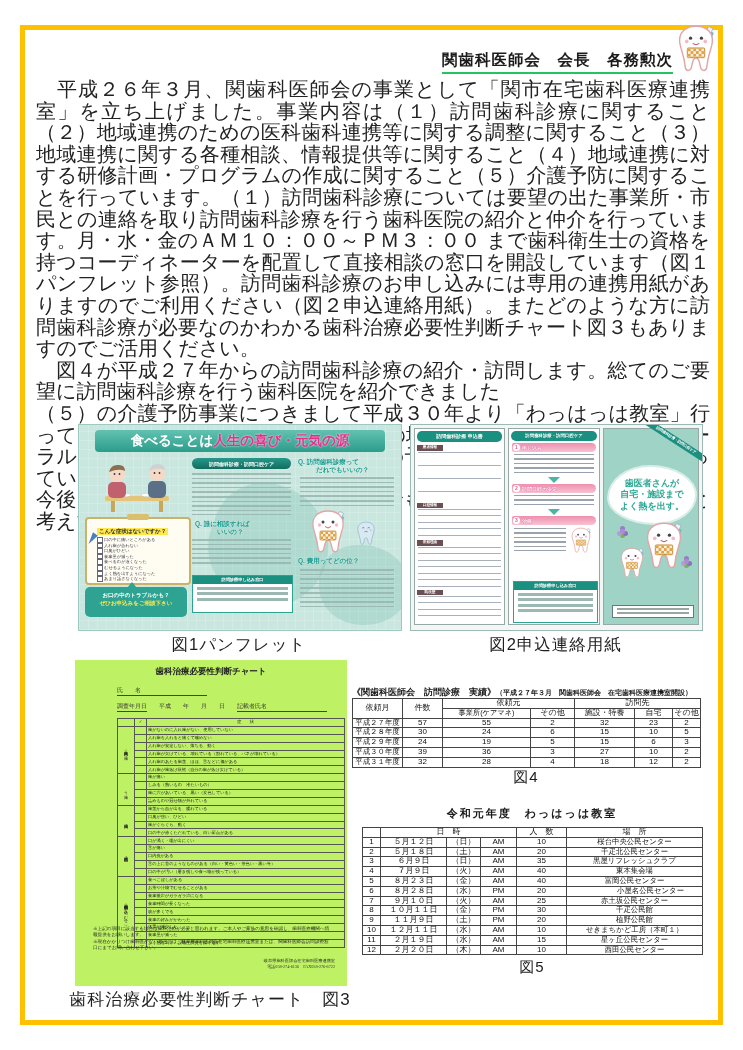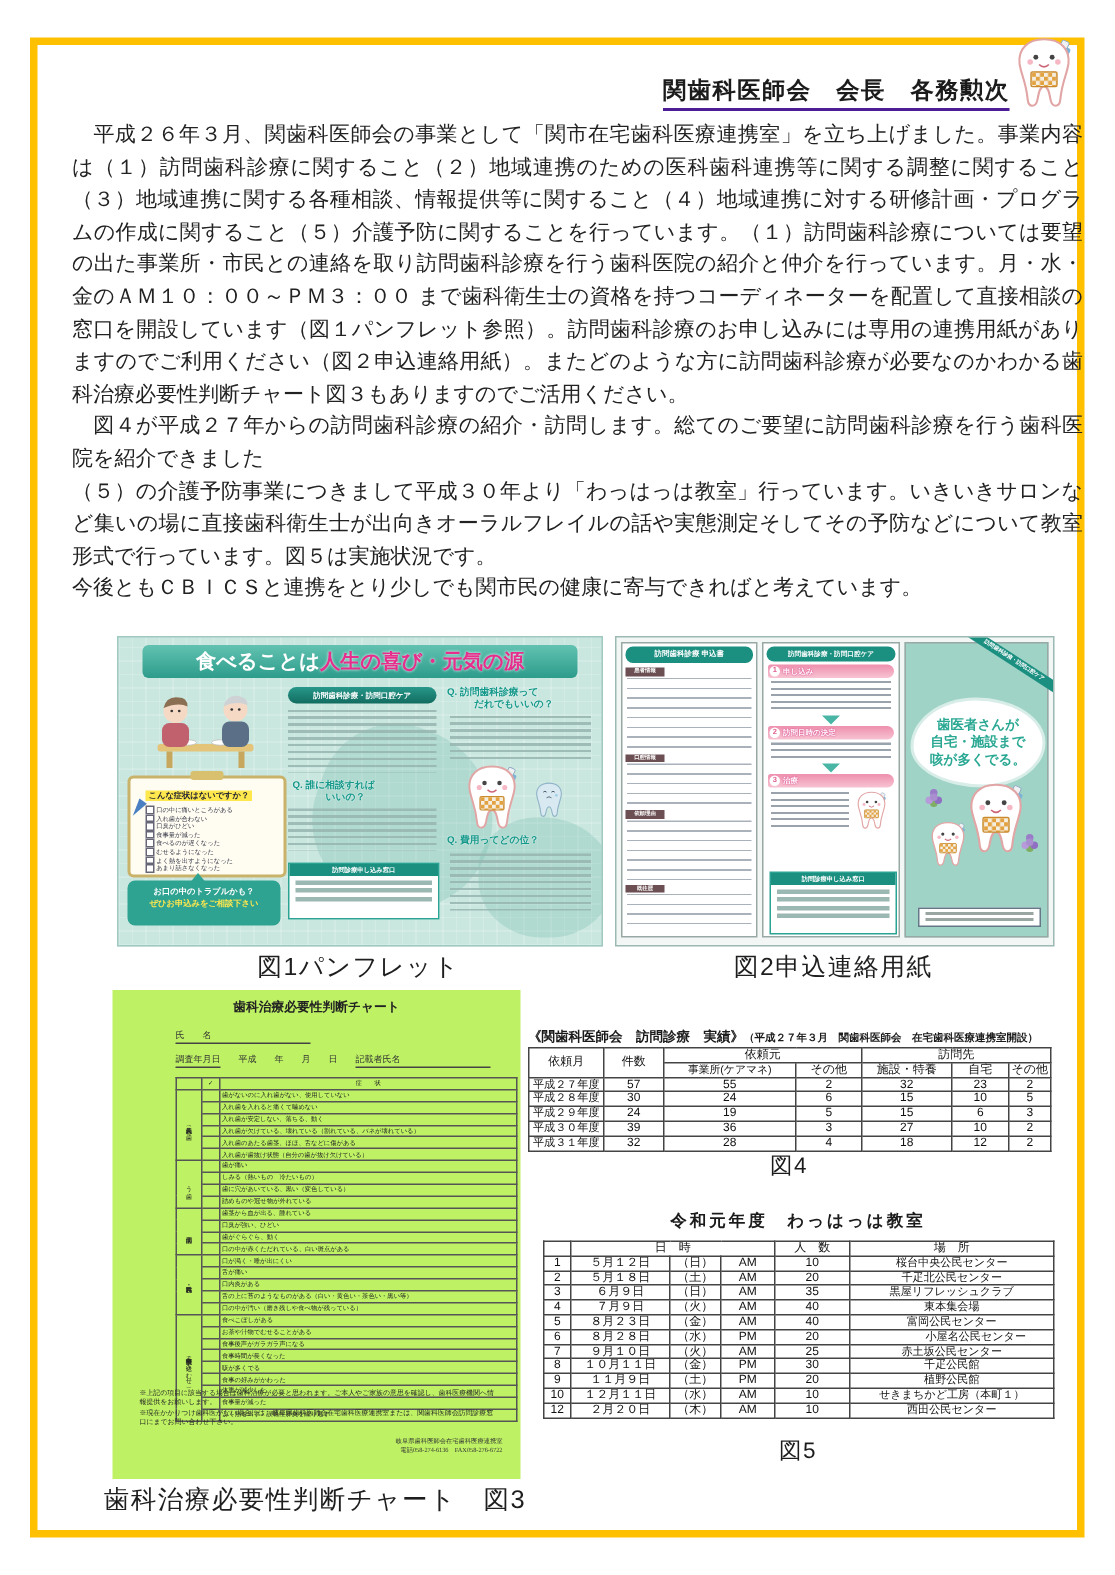--- a/index.html
+++ b/index.html
@@ -3,24 +3,24 @@
 <meta charset="utf-8">
 <style>
   html,body{margin:0;padding:0;}
   body{
     width:743px;height:1050px;position:relative;background:#ffffff;
     font-family:"Liberation Sans","DejaVu Sans",sans-serif;color:#1b1b1b;
     overflow:hidden;
   }
   .frame{position:absolute;left:20px;top:25px;width:693px;height:990px;border:5px solid #FFC000;background:#fff;}
   
-  .hdr-title{position:absolute;top:50px;right:70px;font-size:15.5px;font-weight:bold;letter-spacing:1px;border-bottom:2px solid #4c1d95;padding-bottom:1px;}
+  .hdr-title{position:absolute;top:50px;right:70px;font-size:15.5px;font-weight:bold;letter-spacing:1px;border-bottom:2px solid #22c55e;padding-bottom:1px;}
   .mascot-top{position:absolute;left:671px;top:24px;}
   
-  .article{position:absolute;left:48px;top:79px;width:674px;font-size:14px;line-height:21.6px;text-align:justify;color:#222;}
+  .article{position:absolute;left:36px;top:79px;width:674px;font-size:20px;line-height:21.6px;text-align:justify;color:#222;}
   .article p{margin:0;}
   
   .fig1{position:absolute;left:78px;top:424px;width:322px;height:205px;background:#c9e6df;border:1px solid #9fc9c0;overflow:hidden;
         background-image:repeating-linear-gradient(0deg,rgba(255,255,255,.18) 0 1px,transparent 1px 9px),repeating-linear-gradient(90deg,rgba(255,255,255,.18) 0 1px,transparent 1px 9px);}
   .fig1-banner{position:absolute;left:16px;top:5px;width:290px;height:22px;border-radius:4px;
         background:linear-gradient(#62c2b1,#2d9c8b);display:flex;align-items:center;justify-content:center;
         font-size:13.5px;font-weight:bold;white-space:nowrap;}
   .fig1-banner .w{color:#fff;} .fig1-banner .p{color:#e62f8d;text-shadow:0 0 2px #fff;}
   .blob{position:absolute;background:rgba(110,185,170,.28);border-radius:45% 55% 50% 50%;}
   .illu{position:absolute;left:8px;top:31px;}
@@ -274,21 +274,21 @@
       <div class="wb-l"></div>
       <div class="wb-l"></div>
     </div>
   </div>
 
   <div class="panel pc">
     <div class="ribbon">訪問歯科診療・訪問口腔ケア</div>
     <div class="cloud">
       <div>歯医者さんが</div>
       <div>自宅・施設まで</div>
-      <div>咳が多くでる。</div>
+      <div>よく熱を出す。</div>
     </div>
     <svg class="abs" style="left:38px;top:92px;" width="44" height="50">
         <use href="#tooth-sym"></use>
       </svg>
     <svg class="abs" style="left:14px;top:118px;" width="28" height="32">
         <use href="#tooth-sym"></use>
       </svg>
     <div class="flower" style="left:16px;top:100px;"></div>
     <div class="flower" style="left:80px;top:130px;"></div>
     <div class="pc-box">
@@ -618,20 +618,28 @@
       </tr>
       <tr>
         <td>10</td>
         <td>１２月１１日</td>
         <td>（水）</td>
         <td>AM</td>
         <td>10</td>
         <td style="font-size: 7.4px;">せきまちかど工房（本町１）</td>
       </tr>
       <tr>
+        <td>11</td>
+        <td>２月１９日</td>
+        <td>（水）</td>
+        <td>AM</td>
+        <td>15</td>
+        <td style="font-size: 7.4px;">星ヶ丘公民センター</td>
+      </tr>
+      <tr>
         <td>12</td>
         <td>２月２０日</td>
         <td>（木）</td>
         <td>AM</td>
         <td>10</td>
         <td style="font-size: 7.4px;">西田公民センター</td>
       </tr>
     </tbody>
 </table>
 <div class="tbl-caption" style="left:362px;top:958px;width:340px;">図5</div>

